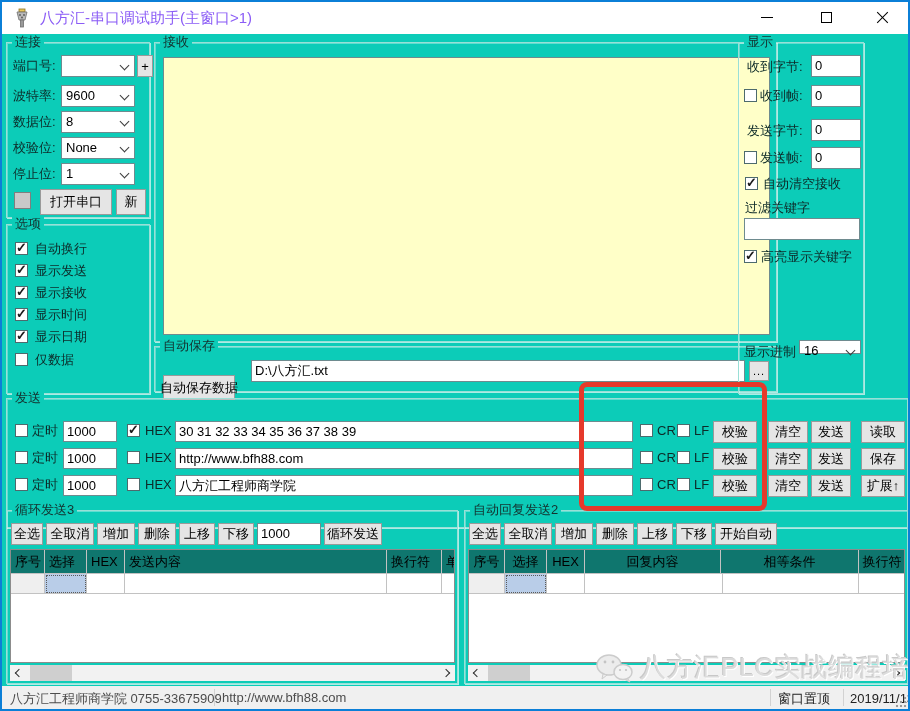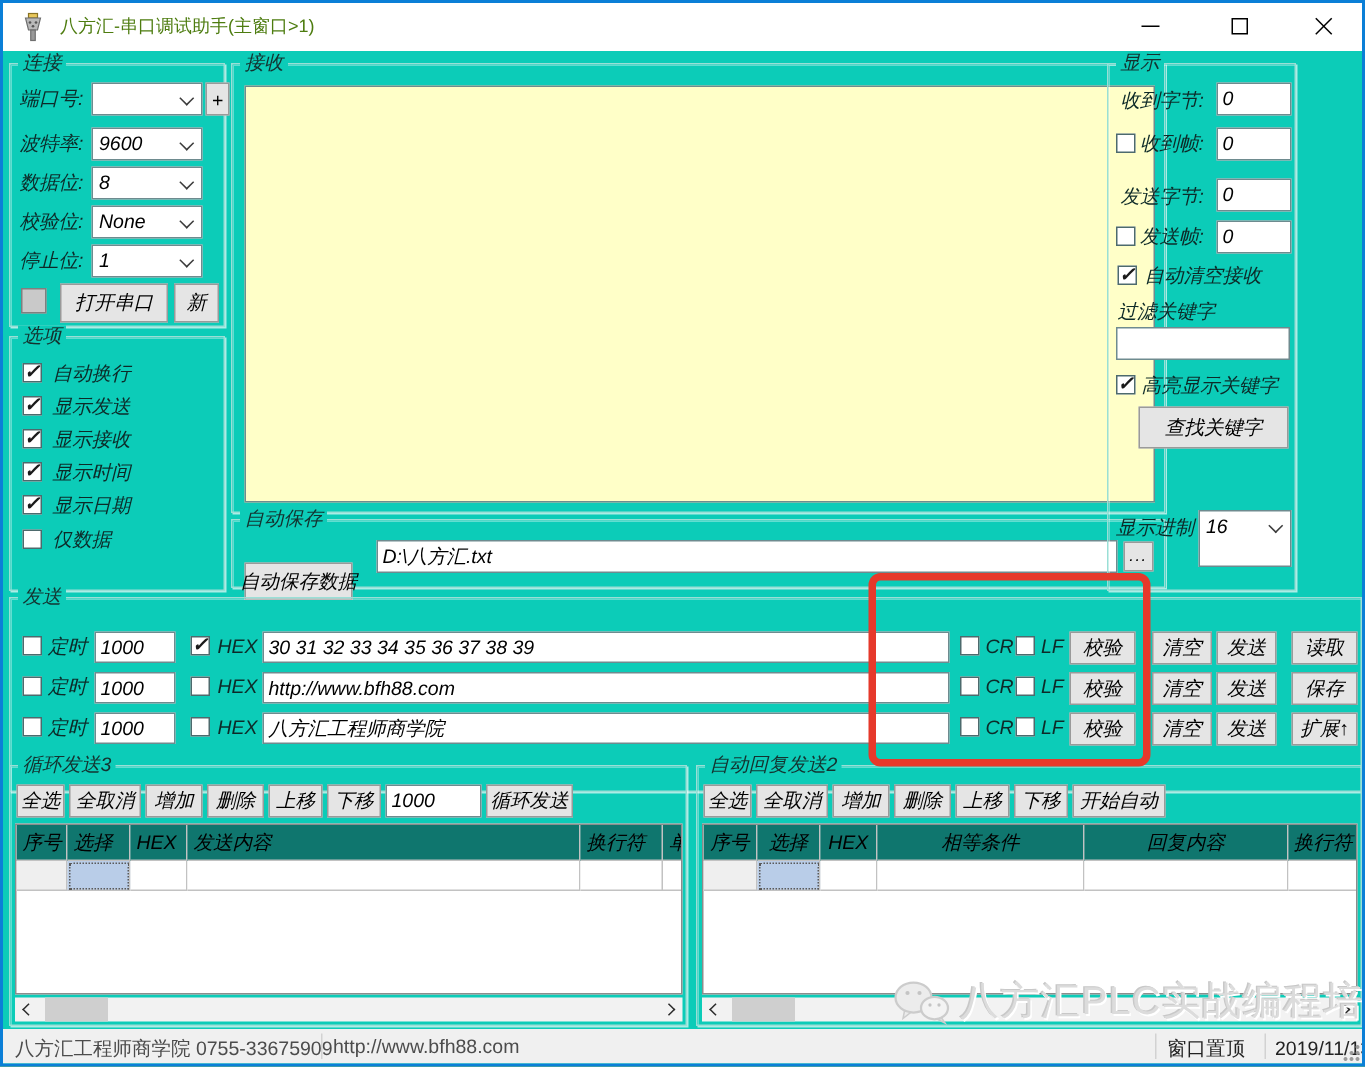--- a/index.html
+++ b/index.html
@@ -2,31 +2,31 @@
 <html><head>
 <meta charset="utf-8">
 <style>
   * { margin:0; padding:0; box-sizing:border-box; font-family:"Liberation Sans",sans-serif; }
   html,body { background:#8a8a8a; }
   .window { position:relative; width:910px; height:711px; margin:0 auto;
             background:#0cccb8; border:2px solid #0b7fd7; overflow:hidden; }
 
   
   .titlebar { position:absolute; left:0; top:0; width:100%; height:32px; background:#ffffff; }
-  .titlebar .title { position:absolute; left:38px; top:7px; font-size:12px; color:#4d7c0f; white-space:nowrap; }
+  .titlebar .title { position:absolute; left:38px; top:7px; font-size:15px; color:#8b5cf6; white-space:nowrap; }
   .appicon { position:absolute; left:10px; top:6px; width:20px; height:20px; }
   .wbtn { position:absolute; top:0; width:58px; height:31px; display:flex; align-items:center; justify-content:center; }
   .glyph-min { width:12px; height:1px; background:#000; }
   .glyph-max { width:11px; height:11px; border:1px solid #000; }
   .glyph-close { position:relative; width:13px; height:13px; }
   .glyph-close::before,.glyph-close::after { content:""; position:absolute; left:-1px; top:6px; width:15px; height:1px; background:#000; }
   .glyph-close::before { transform:rotate(45deg); } .glyph-close::after { transform:rotate(-45deg); }
 
   
-  .group { position:absolute; border:1px solid #9adfd6; box-shadow:1px 1px 0 rgba(255,255,255,.65), inset 1px 1px 0 rgba(255,255,255,.35);font-style:italic; }
+  .group { position:absolute; border:1px solid #9adfd6; box-shadow:1px 1px 0 rgba(255,255,255,.65), inset 1px 1px 0 rgba(255,255,255,.35); }
   .glabel { position:absolute; top:-8px; left:5px; background:#0cccb8; padding:0 3px; font-size:13px; color:#14322f; line-height:14px; white-space:nowrap; }
 
   .lbl { position:absolute; font-size:13px; color:#0d2a28; white-space:nowrap; line-height:16px; }
   .inp { position:absolute; background:#fff; border:1px solid #6e8b8f; font-size:13px; color:#000;
          padding:2px 3px; line-height:16px; white-space:nowrap; overflow:hidden; }
   .btn { position:absolute; background:#e5e5e5; border:1px solid #9a9a9a; font-size:13px; color:#000;
          display:flex; align-items:center; justify-content:center; white-space:nowrap; cursor:default; }
   .cb { position:absolute; width:13px; height:13px; background:#fff; border:1px solid #4d6a6d; }
   .cb.checked::after { content:"\2713"; position:absolute; left:0px; top:-3px; font-size:13px; font-weight:bold; color:#1a1a1a; }
   .combo { position:absolute; background:#fff; border:1px solid #6e8b8f; }
@@ -190,24 +190,23 @@
 
     <div class="cb checked" style="left:6px; top:134px;"></div>
     <span class="lbl" style="left:24px; top:133px;">自动清空接收</span>
 
     <span class="lbl" style="left:6px; top:157px;">过滤关键字</span>
     <div class="inp" style="left:5px; top:175px; width:116px; height:22px;"></div>
 
     <div class="cb checked" style="left:5px; top:207px;"></div>
     <span class="lbl" style="left:22px; top:206px;">高亮显示关键字</span>
 
-    <div class="btn" style="left:20px; top:228px; width:100px; height:28px;">查找关键字</div>
 
     <span class="lbl" style="left:5px; top:301px;">显示进制</span>
-    <div class="combo" style="left:60px; top:297px; width:62px; height:38px;">
+    <div class="combo" style="left:60px; top:297px; width:62px; height:14px;">
       <span class="val">16</span>
       <span class="chev"></span>
     </div>
   </div>
 
   <div class="group" style="left:4px; top:396px; width:902px; height:130px;">
     <span class="glabel">发送</span>
 
     <div class="cb" style="left:8px; top:25px;"></div>
     <span class="lbl" style="left:25px; top:24px;">定时</span>
@@ -306,22 +305,22 @@
     <div class="btn" style="left:131px; top:12px; width:38px; height:22px;">删除</div>
     <div class="btn" style="left:172px; top:12px; width:36px; height:22px;">上移</div>
     <div class="btn" style="left:211px; top:12px; width:36px; height:22px;">下移</div>
     <div class="btn" style="left:250px; top:12px; width:62px; height:22px;">开始自动</div>
 
     <div class="tablewrap" style="left:3px; top:38px; width:437px; height:114px;">
       <div class="trow">
         <div class="th center" style="width:36px;">序号</div>
         <div class="th center" style="width:42px;">选择</div>
         <div class="th center" style="width:38px;">HEX</div>
+        <div class="th center" style="width:136px;">回复内容</div>
         <div class="th center" style="width:138px;">相等条件</div>
-        <div class="th center" style="width:136px;">回复内容</div>
         <div class="th center" style="width:46px; border-right:none;">换行符</div>
       </div>
       <div class="trow">
         <div class="td rowhdr" style="width:36px;"></div>
         <div class="td selcell" style="width:42px;"></div>
         <div class="td" style="width:38px;"></div>
         <div class="td" style="width:138px;"></div>
         <div class="td" style="width:136px;"></div>
         <div class="td" style="width:46px; border-right:none;"></div>
       </div>

